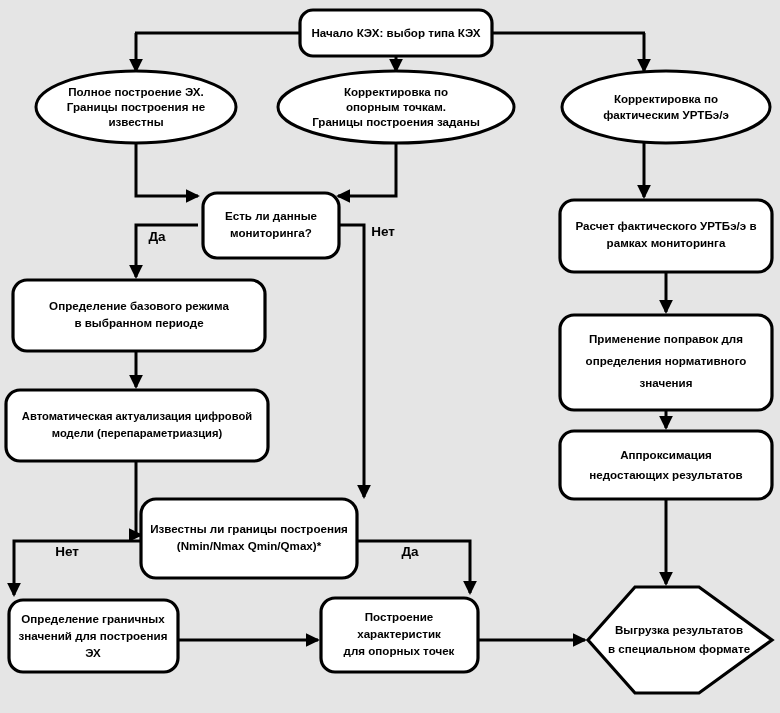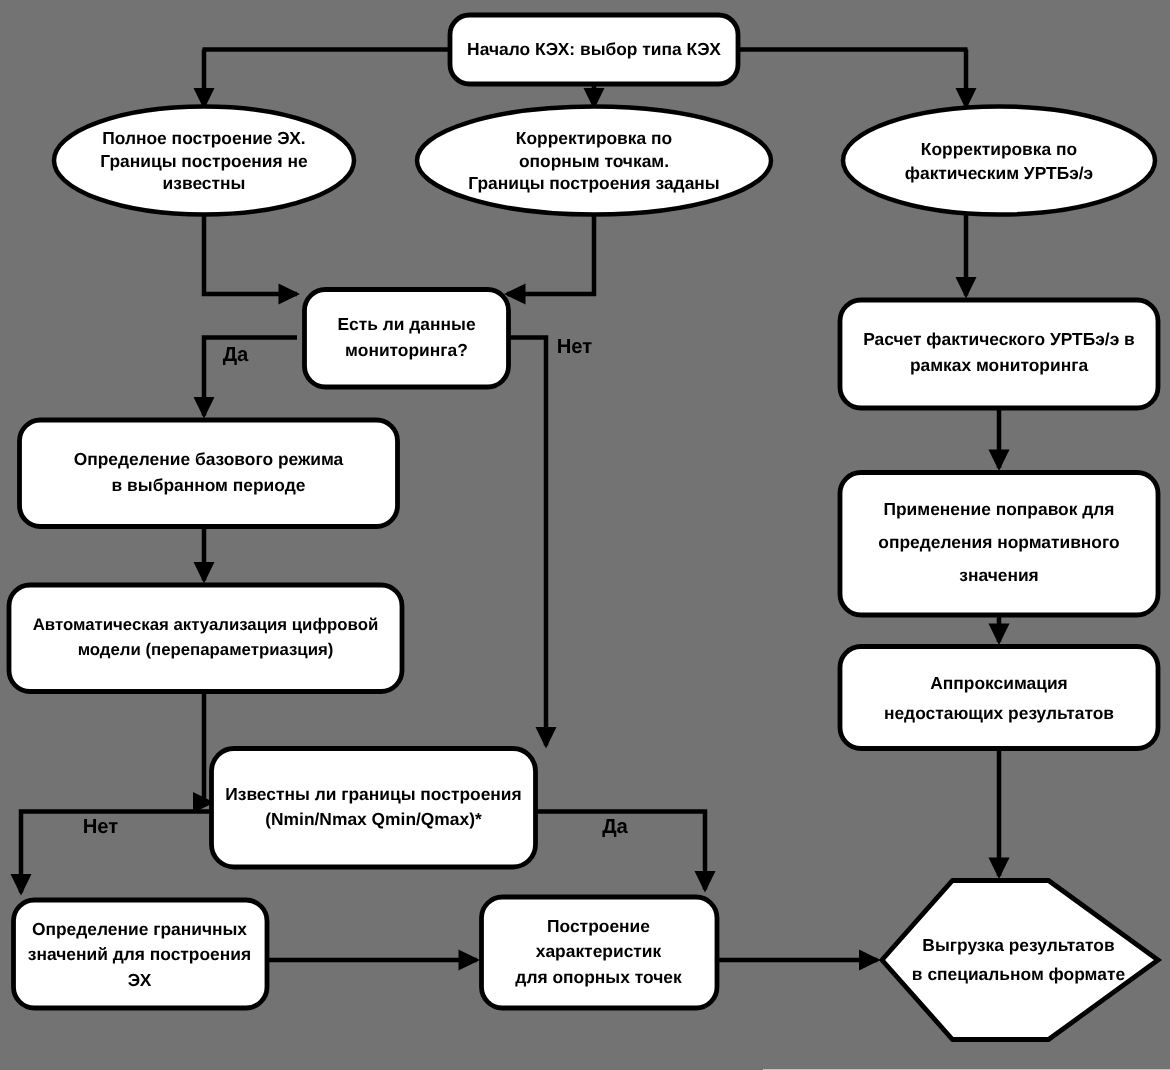--- a/index.html
+++ b/index.html
@@ -5,21 +5,21 @@
 <style>
   html, body {
     margin: 0;
     padding: 0;
     background: #ffffff;
   }
   #canvas {
     position: relative;
     width: 780px;
     height: 713px;
-    background: #737373;
+    background: #e5e5e5;
     font-family: "Liberation Sans", sans-serif;
   }
   svg#flow {
     display: block;
     width: 780px;
     height: 713px;
   }
   .shape-stroke {
     fill: #ffffff;
     stroke: #000000;

